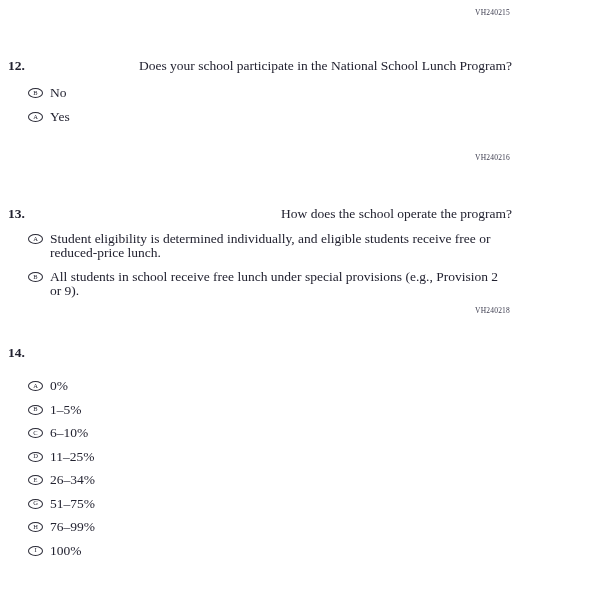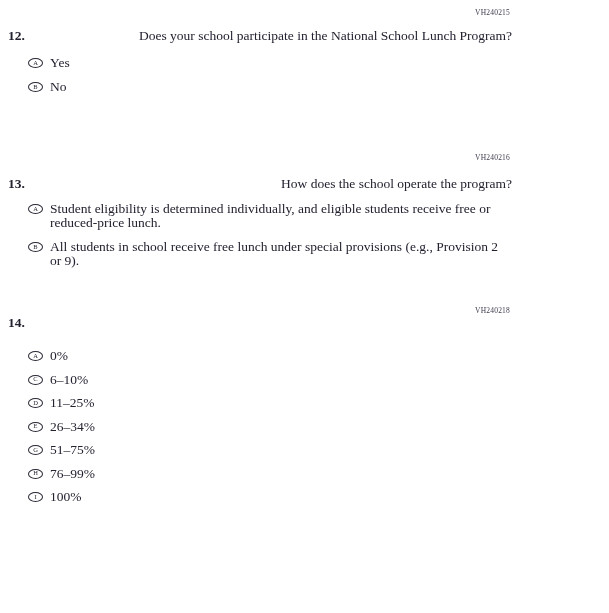--- a/index.html
+++ b/index.html
@@ -16,21 +16,21 @@
   }
   .item-code {
     position: absolute;
     right: 6px;
     font-size: 7.5px;
     line-height: 8px;
     color: #3c3c4e;
     letter-spacing: 0.2px;
   }
   .q { position: absolute; left: 8px; right: 4px; }
-  .q-head { display: flex; align-items: flex-start; }
+  .q-head { display: flex; align-items: flex-start; margin-top: 30px; }
   .q-num { font-weight: 700; flex: 0 0 22px; }
   .q-text { flex: 1 1 auto; text-align: right; }
   .q-text.wide { max-width: 520px; line-height: 15px; }
   .q14 .q-head { line-height: 15px; }
   .opts { display: flex; flex-direction: column; margin-left: 20px; }
   .opts-q12 { gap: 10px; margin-top: 13px; }
   .opts-q13 { gap: 10px; margin-top: 11px; }
   .opts-q14 { gap: 9.5px; margin-top: 19px; }
   .opt { display: flex; align-items: flex-start; cursor: default; }
   .bubble {
@@ -56,26 +56,26 @@
 <div class="page">
 
   <div class="item-code" style="top:9px">VH240215</div>
   <section class="q" style="top:29px">
     <div class="q-head">
       <span class="q-num">12.</span>
       <span class="q-text">Does your school participate in the National School Lunch Program?</span>
     </div>
     <div class="opts opts-q12">
       <div class="opt">
+        <span class="bubble">B</span>
+        <span class="opt-label">No</span>
+      </div>
+      <div class="opt">
         <span class="bubble">A</span>
         <span class="opt-label">Yes</span>
-      </div>
-      <div class="opt">
-        <span class="bubble">B</span>
-        <span class="opt-label">No</span>
       </div>
     </div>
   </section>
 
   <div class="item-code" style="top:154px">VH240216</div>
   <section class="q" style="top:177px">
     <div class="q-head">
       <span class="q-num">13.</span>
       <span class="q-text">How does the school operate the program?</span>
     </div>
@@ -95,20 +95,24 @@
   <section class="q q14" style="top:315px">
     <div class="q-head">
       <span class="q-num">14.</span>
     </div>
     <div class="opts opts-q14">
       <div class="opt">
         <span class="bubble">A</span>
         <span class="opt-label">0%</span>
       </div>
       <div class="opt">
+        <span class="bubble">B</span>
+        <span class="opt-label">1–5%</span>
+      </div>
+      <div class="opt">
         <span class="bubble">C</span>
         <span class="opt-label">6–10%</span>
       </div>
       <div class="opt">
         <span class="bubble">D</span>
         <span class="opt-label">11–25%</span>
       </div>
       <div class="opt">
         <span class="bubble">E</span>
         <span class="opt-label">26–34%</span>

